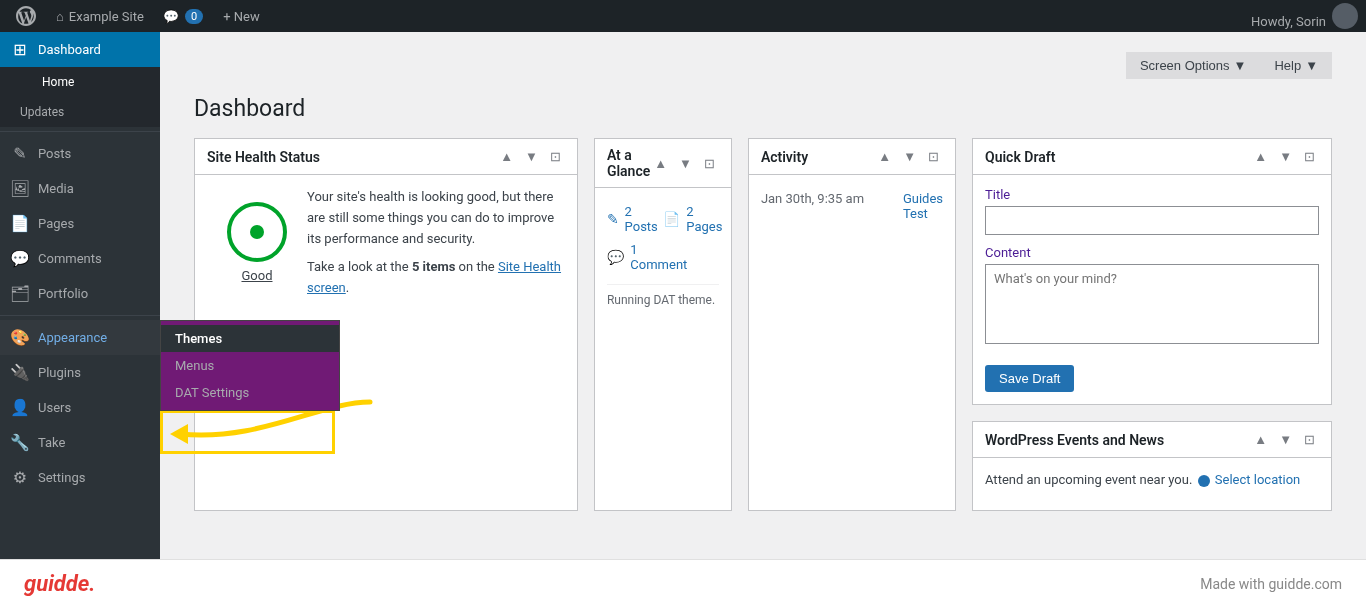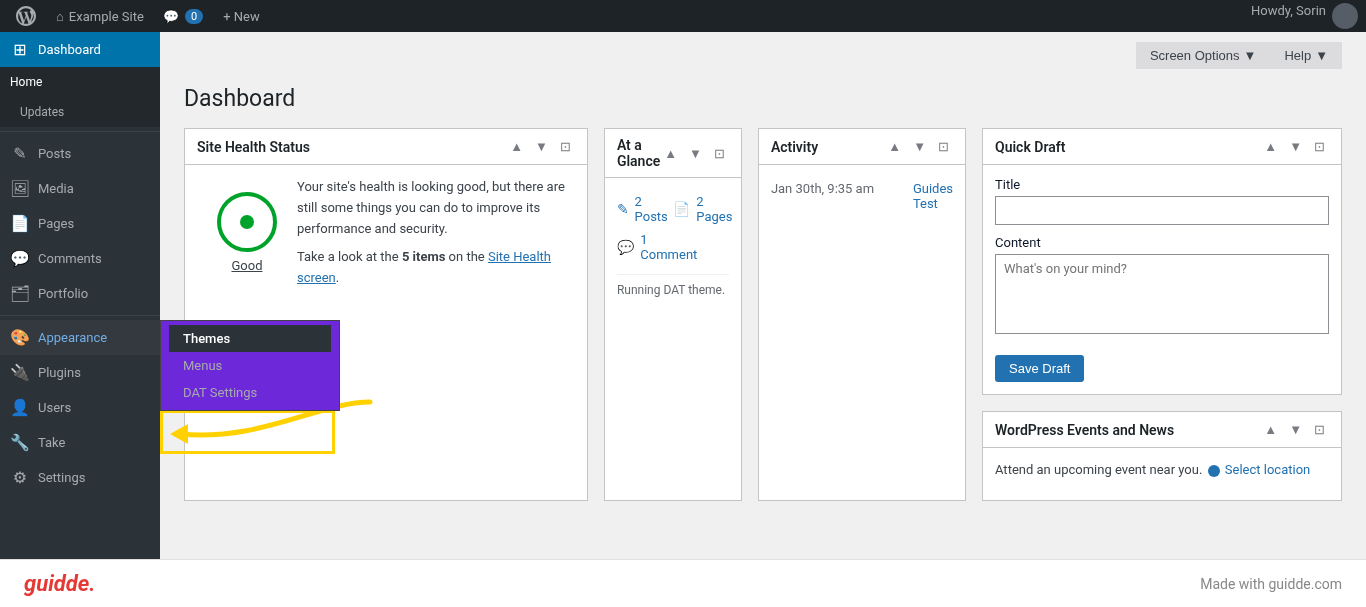--- a/index.html
+++ b/index.html
@@ -13,21 +13,21 @@
       align-items: center;
       padding: 0 8px;
       justify-content: space-between;
       position: fixed;
       top: 0; left: 0; right: 0;
       z-index: 9999;
     }
     .adminbar-left { display: flex; align-items: center; gap: 4px; }
     .adminbar-item { color: #a7aaad; padding: 0 8px; font-size: 13px; display: flex; align-items: center; gap: 5px; cursor: pointer; height: 32px; }
     .wp-logo { width: 20px; height: 20px; fill: #a7aaad; }
-    .adminbar-right { display: flex; align-items: flex-start; gap: 2px; color: #a7aaad; font-size: 13px; }
+    .adminbar-right { display: flex; align-items: flex-end; gap: 2px; color: #a7aaad; font-size: 13px; }
     .comment-count { background: #2271b1; color: #fff; border-radius: 10px; padding: 1px 6px; font-size: 11px; }
     .avatar-box { width: 26px; height: 26px; background: #555d66; border-radius: 50%; display: inline-block; vertical-align: middle; margin-left: 4px; }
 
     
     #wpwrap { display: flex; margin-top: 32px; min-height: calc(100vh - 32px); }
 
     
     #adminmenuback {
       width: 160px;
       background: #2c3338;
@@ -45,35 +45,35 @@
     }
     .menu-icon { font-size: 16px; width: 20px; text-align: center; }
 
     
     .dashboard-item { background: #0073aa; }
     .dashboard-item a { color: #fff !important; }
     .submenu {
       position: absolute;
       left: 160px;
       top: 0;
-      background: #6d28d9;
+      background: #701a75;
       min-width: 180px;
       z-index: 1000;
       list-style: none;
-      padding: 4px 8px;
+      padding: 4px 0;
       border: 1px solid #444;
     }
     .submenu li a {
       color: #a7aaad; padding: 6px 14px; font-size: 13px;
       display: block;
     }
     .submenu li.themes-active a { background: #2c3338; color: #fff; font-weight: 500; }
 
     
-    #wpcontent { flex: 1; padding: 4px; background: #f0f0f1; overflow: auto; }
+    #wpcontent { flex: 1; padding: 14px; background: #f0f0f1; overflow: auto; }
 
     
     .screen-meta-toggle {
       display: flex; justify-content: flex-end;
       padding: 6px 20px 6px 0;
       background: #f0f0f1;
       gap: 0;
     }
     .screen-meta-btn {
       background: #dcdcde;
@@ -128,21 +128,21 @@
     .health-content a { color: #2271b1; text-decoration: underline; }
     .health-row { display: flex; align-items: center; gap: 0; }
 
     
     .glance-items { display: flex; flex-wrap: wrap; gap: 0; }
     .glance-item { display: flex; align-items: center; gap: 6px; width: 50%; padding: 4px 0; font-size: 13px; color: #2271b1; cursor: pointer; }
     .glance-icon { font-size: 14px; }
     .glance-wp-info { font-size: 12px; color: #646970; margin-top: 8px; padding-top: 8px; border-top: 1px solid #f0f0f1; }
 
     
-    .qdraft-label { font-size: 13px; color: #0f172a; margin-bottom: 4px; display: block; }
+    .qdraft-label { font-size: 13px; color: #4c1d95; margin-bottom: 4px; display: block; }
     .qdraft-input {
       width: 100%; border: 1px solid #8c8f94; padding: 6px 8px;
       font-size: 13px; color: #3c434a; background: #fff;
       margin-bottom: 10px;
     }
     .qdraft-textarea {
       width: 100%; border: 1px solid #8c8f94; padding: 6px 8px;
       font-size: 13px; color: #787c82; background: #fff;
       height: 80px; resize: none; font-family: inherit;
     }
@@ -245,21 +245,21 @@
     <ul class="sidebar-menu">
 
       <li class="dashboard-item">
         <a href="#">
           <span class="menu-icon">⊞</span>
           <span>Dashboard</span>
         </a>
       </li>
 
       <li style="background:#23282d;">
-        <a href="#" style="font-size:12px; color:#fff;">
+        <a href="#" style="font-size:12px; color:#fff;margin-left:32px;">
           <span>Home</span>
         </a>
       </li>
       <li style="background:#23282d;">
         <a href="#" style="padding-left:20px; font-size:12px; color:#a7aaad;">
           <span>Updates</span>
         </a>
       </li>
       <li class="menu-sep"></li>
 

